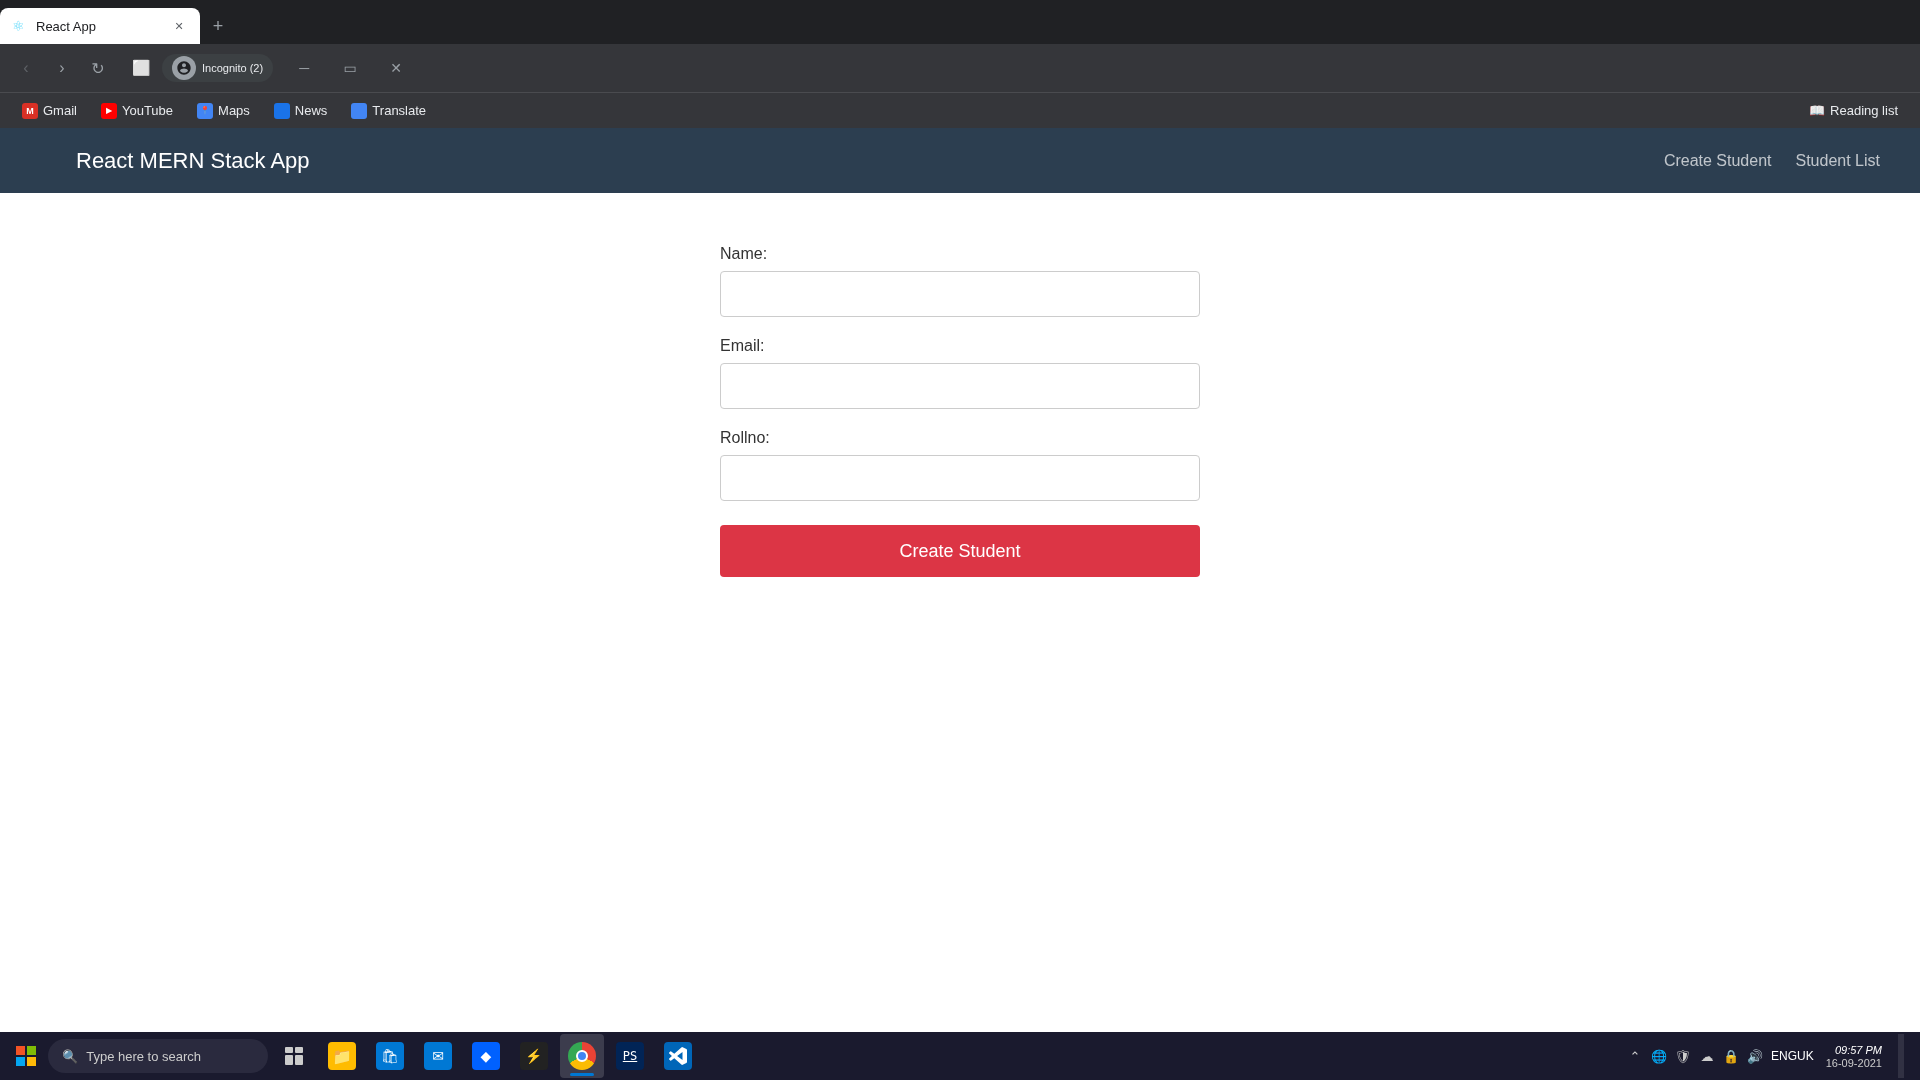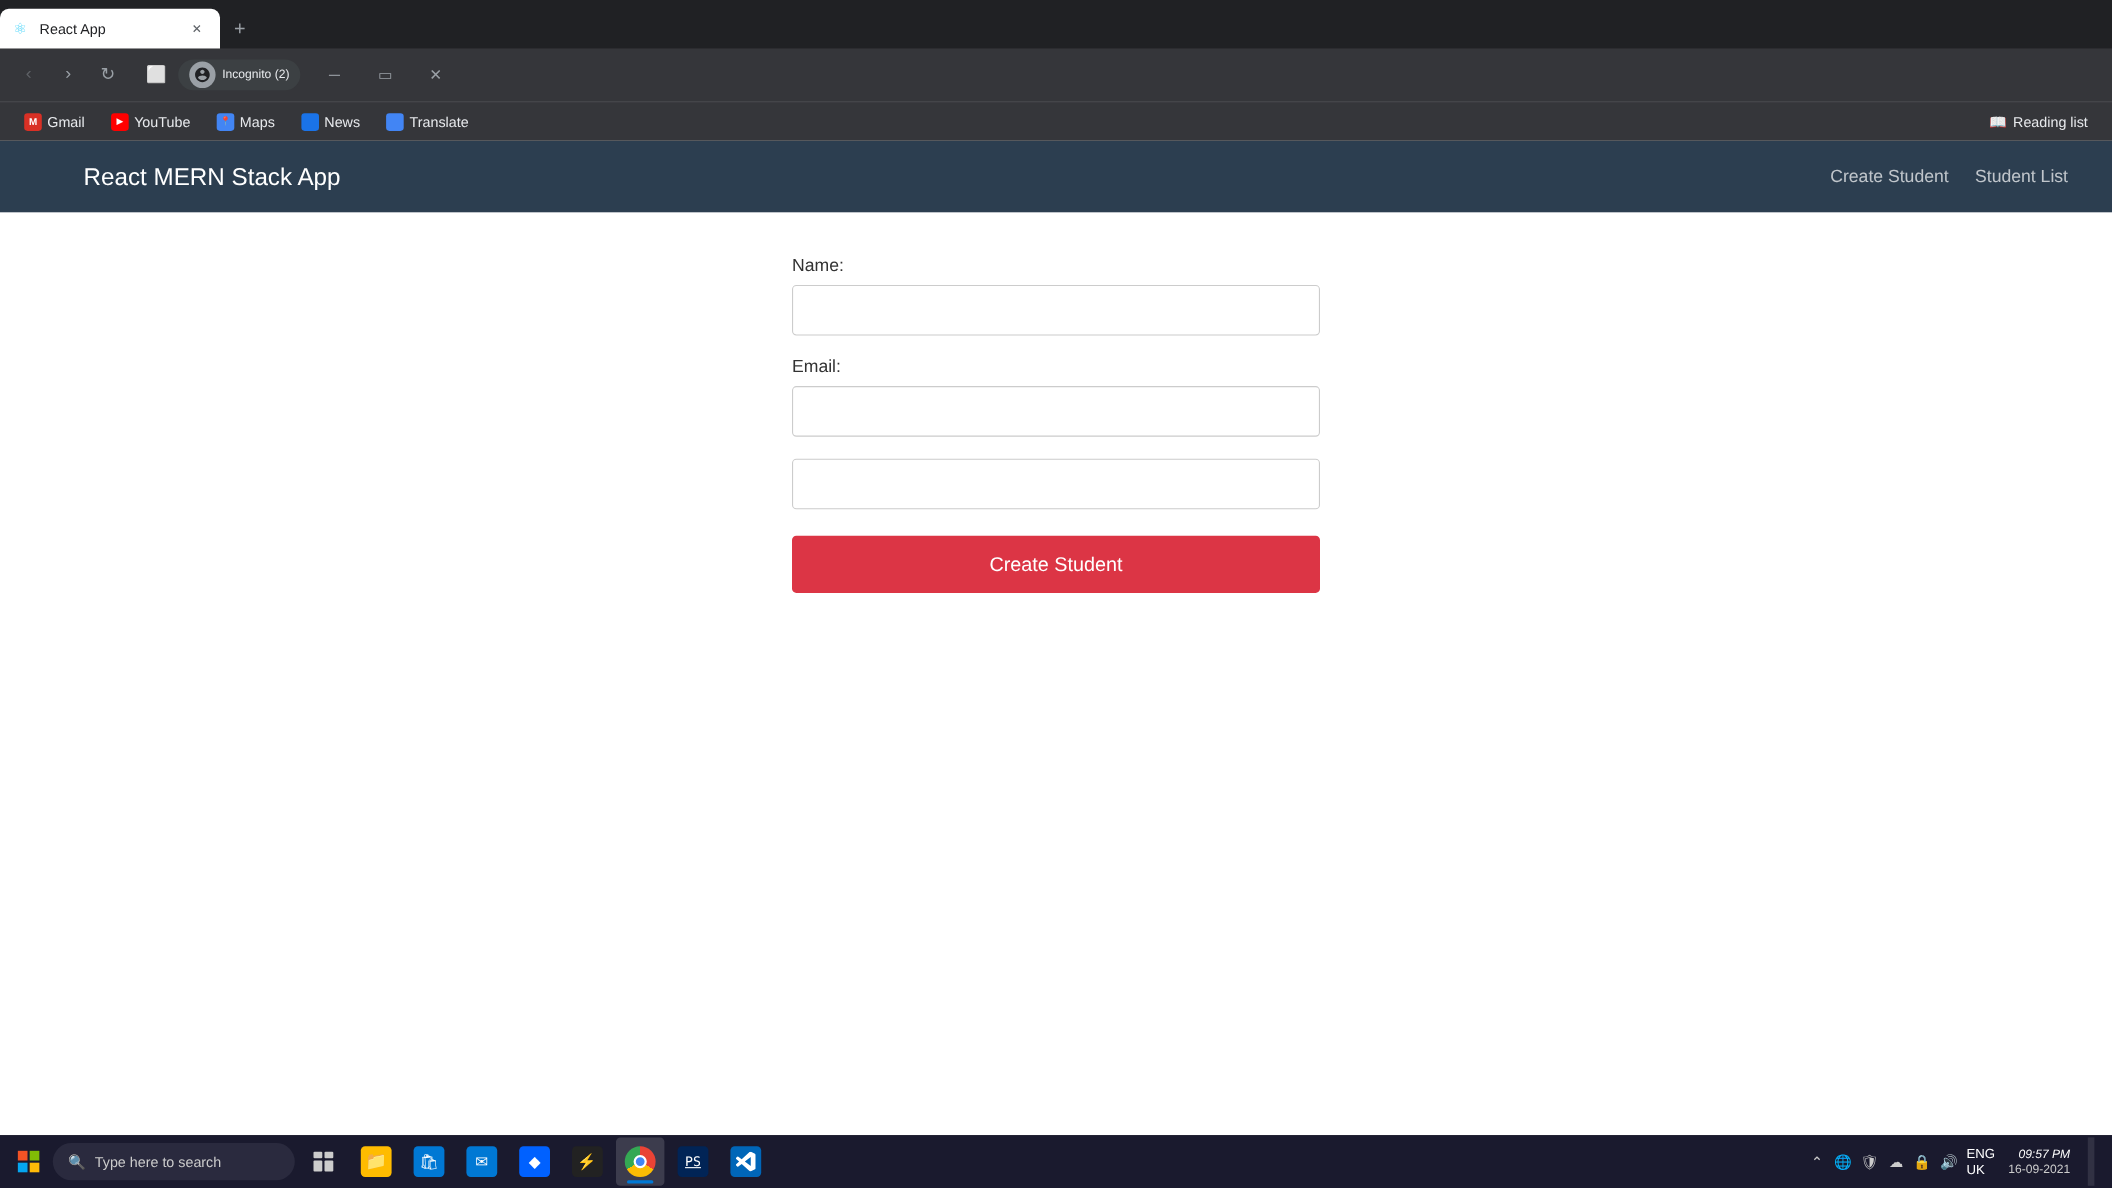--- a/index.html
+++ b/index.html
@@ -236,21 +236,21 @@
       cursor: pointer;
       text-decoration: none;
     }
 
     
     .form-area {
       flex: 1;
       display: flex;
       flex-direction: column;
       align-items: center;
-      padding: 40px 20px;
+      padding: 52px 20px;
     }
     .form-container {
       width: 480px;
       display: flex;
       flex-direction: column;
       gap: 0;
     }
     .form-group {
       display: flex;
       flex-direction: column;
@@ -365,21 +365,20 @@
       align-items: flex-end;
       gap: 1px;
       cursor: pointer;
       padding: 2px 6px;
       border-radius: 4px;
     }
     .time-text { font-size: 11px; color: #fff; font-style: italic; }
     .date-text { font-size: 11px; color: #ccc; }
     .lang-badge {
       display: flex;
-      flex-direction: column;
       align-items: flex-start;
       cursor: pointer;
     }
     .lang-text { font-size: 12px; color: #fff; line-height: 1.2; }
 
     
     .win-controls {
       display: flex;
       gap: 0;
     }
@@ -628,20 +627,21 @@
       <div class="form-container">
         <div class="form-group">
           <label class="form-label">Name:</label>
           <input type="text" class="form-input" value="" style="">
         </div>
         <div class="form-group">
           <label class="form-label">Email:</label>
           <input type="email" class="form-input" value="" style="">
         </div>
         <div class="form-group">
+          <label class="form-label">Rollno:</label>
           <input type="text" class="form-input" value="" style="">
         </div>
         <button class="submit-btn">Create Student</button>
       </div>
     </div>
   </div>
 
   <div class="taskbar">
 
     <div class="taskbar-start">

